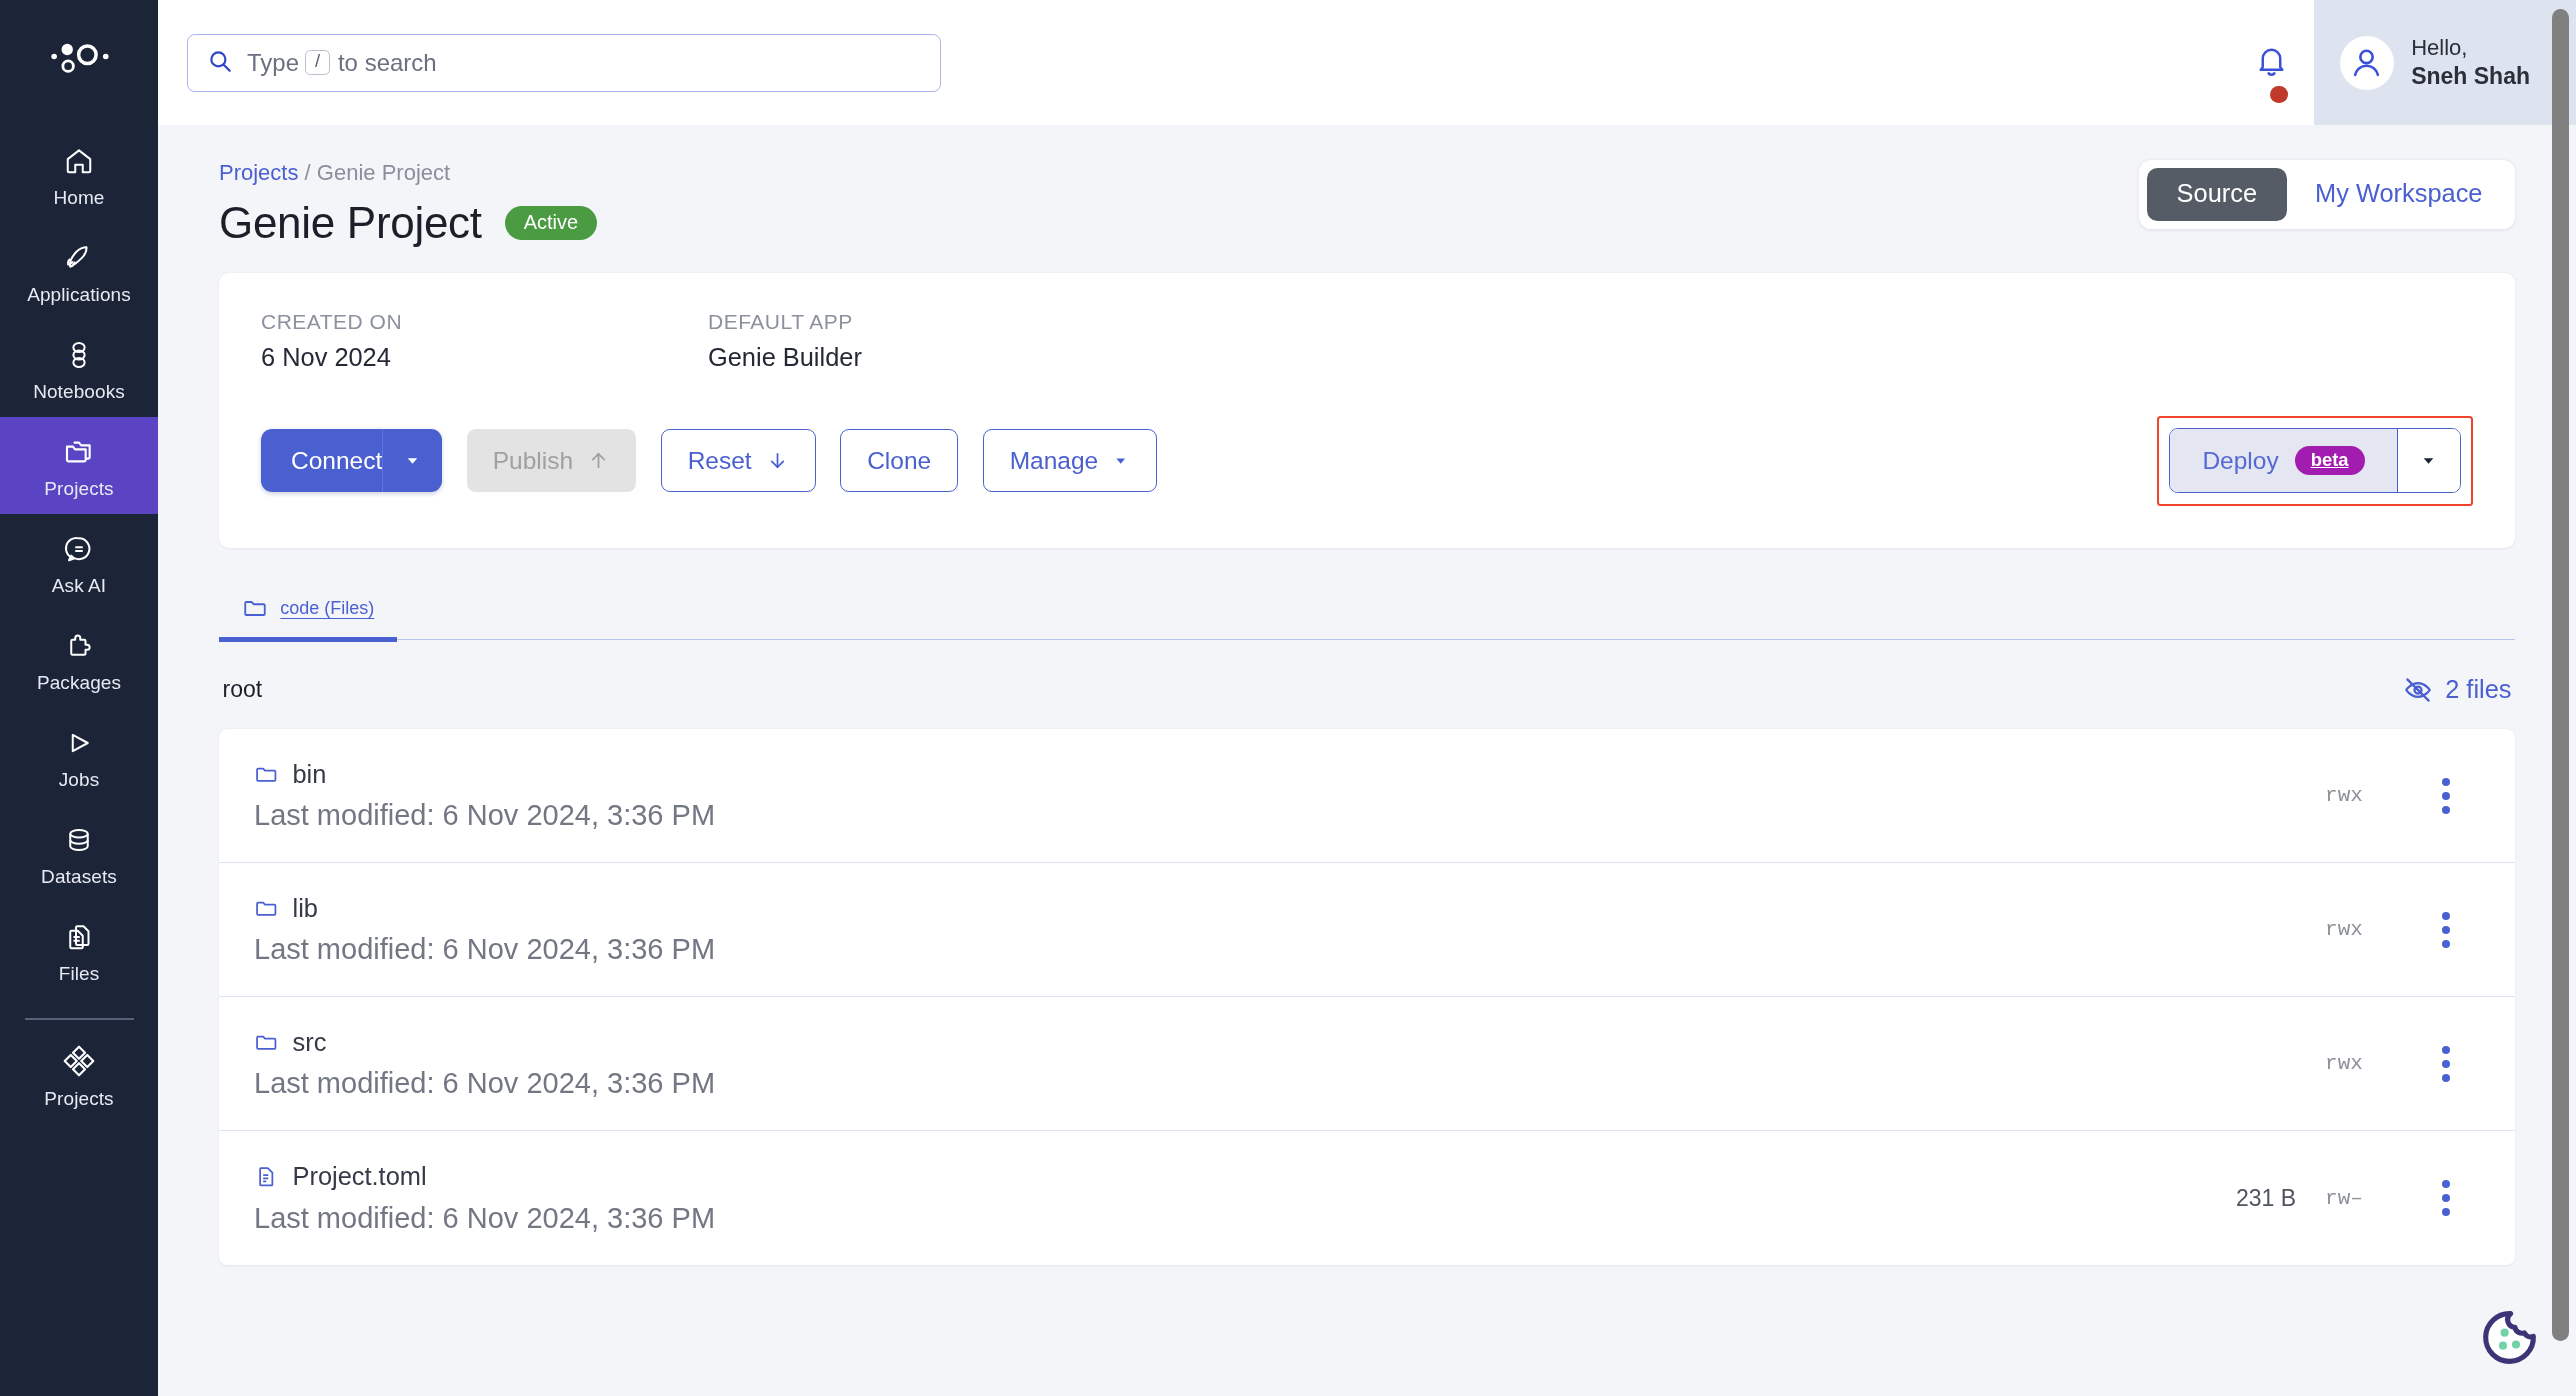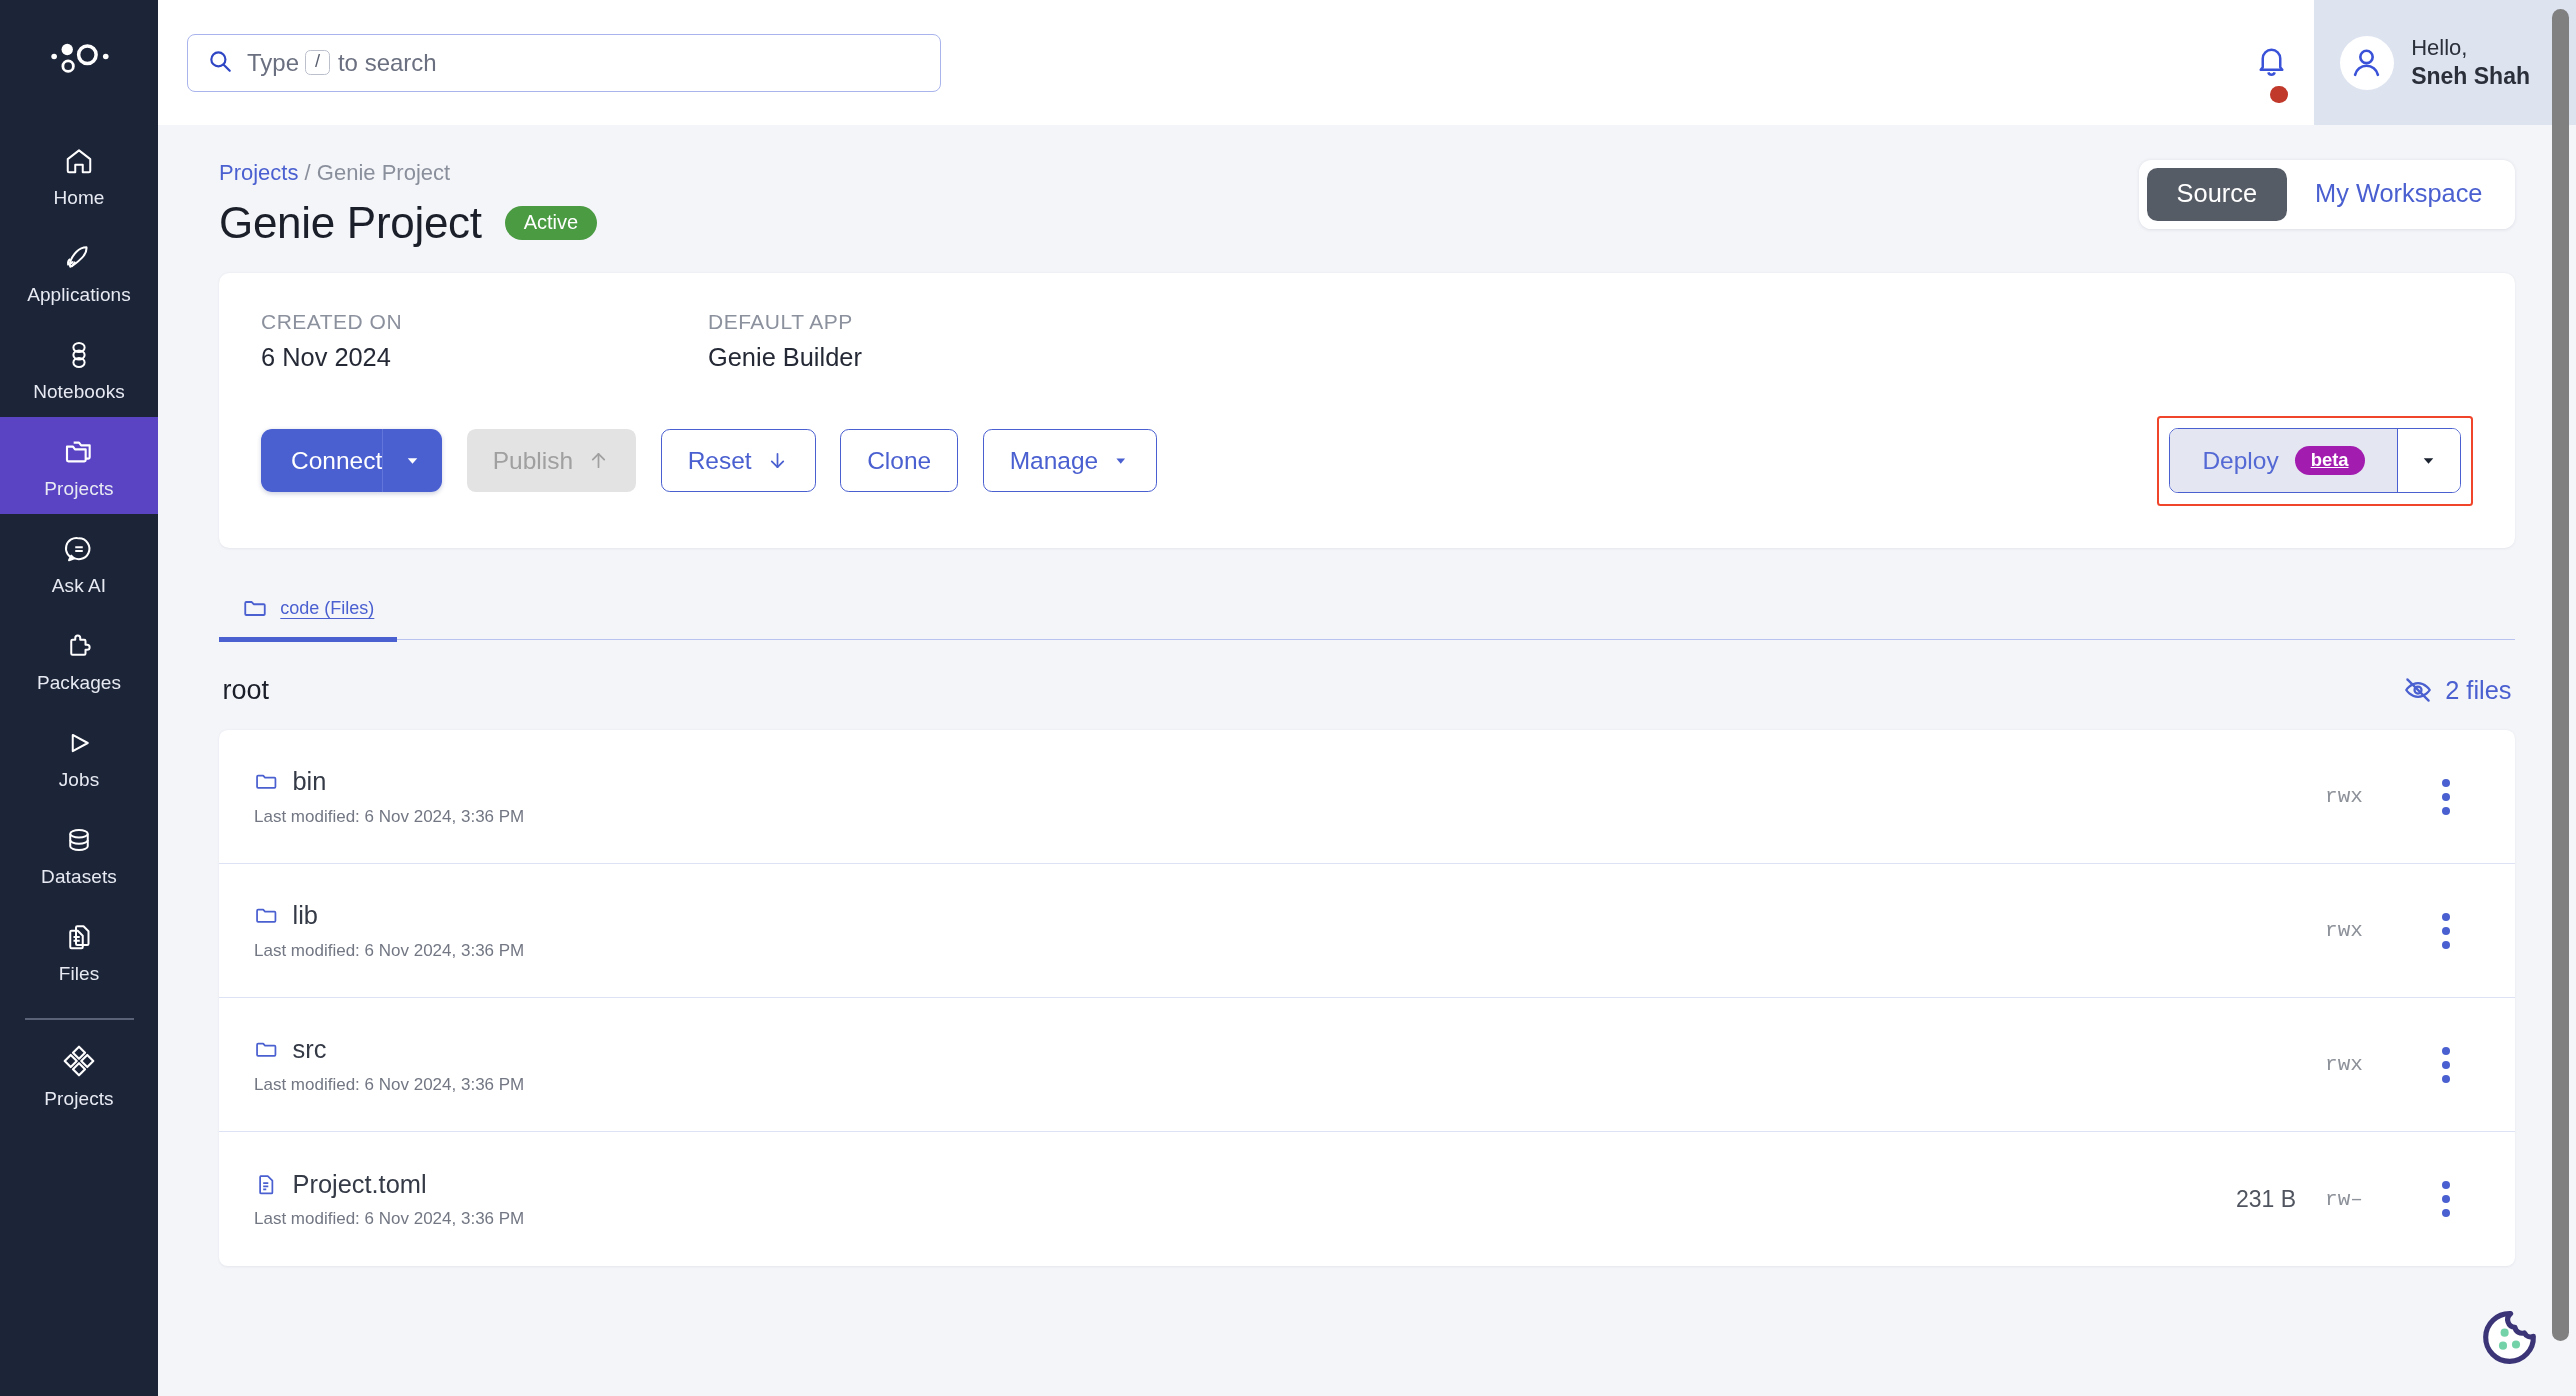--- a/index.html
+++ b/index.html
@@ -117,29 +117,29 @@
 
   
   .tabs { margin-top: 39px; border-bottom: 1.8px solid #b9c3ef; display: flex; }
   .tab {
     display: flex; align-items: center; gap: 12.3px; color: #4a5fd0; font-size: 18px;
     padding: 8.8px 23px 16px 23px; border-bottom: 5.3px solid #4a5fd0; margin-bottom: -3.5px; cursor: pointer;
   }
   .tab .tab-label { text-decoration: underline; text-underline-offset: 3.5px; }
 
   .list-head { display: flex; align-items: center; margin-top: 35px; padding: 0 3.5px; }
-  .root-label { font-size: 27px; color: #1b1f2a; }
+  .root-label { font-size: 23px; color: #1b1f2a; }
   .files-count { margin-left: auto; display: flex; align-items: center; gap: 12.3px; color: #4a5fd0; font-size: 25.4px; cursor: pointer; }
 
   .file-list { margin-top: 24.5px; background: #fff; border-radius: 8.8px; box-shadow: 0 0.9px 2.6px rgba(30,40,70,.07); }
   .file-row { display: flex; align-items: center; padding: 30px 39px 30px 35px; border-bottom: 1.8px solid #dde3f4; min-height: 134px; }
   .file-row:last-child { border-bottom: none; }
   .file-main { flex: 1 1 auto; }
   .file-name { display: flex; align-items: center; gap: 14px; font-size: 25.4px; color: #353a47; }
-  .file-mod { font-size: 17px; color: #727783; margin-top: 10.5px; }
+  .file-mod { font-size: 29px; color: #727783; margin-top: 10.5px; }
   .file-size { font-size: 23px; color: #4f545f; width: 114px; text-align: right; }
   .file-perm { font-size: 21px; color: #8d9199; width: 96px; text-align: center; font-family: "Liberation Mono", monospace; }
   .kebab { width: 61px; display: flex; flex-direction: column; align-items: center; gap: 6.1px; cursor: pointer; margin-left: 23px; }
   .kebab i { width: 8px; height: 8px; border-radius: 50%; background: #4a5fd0; display: block; }
 
   .cookie {
     position: absolute; right: 30px; bottom: 23px; width: 74px; height: 74px;
     display: flex; align-items: center; justify-content: center; cursor: pointer;
   }
   .scrollbar {

